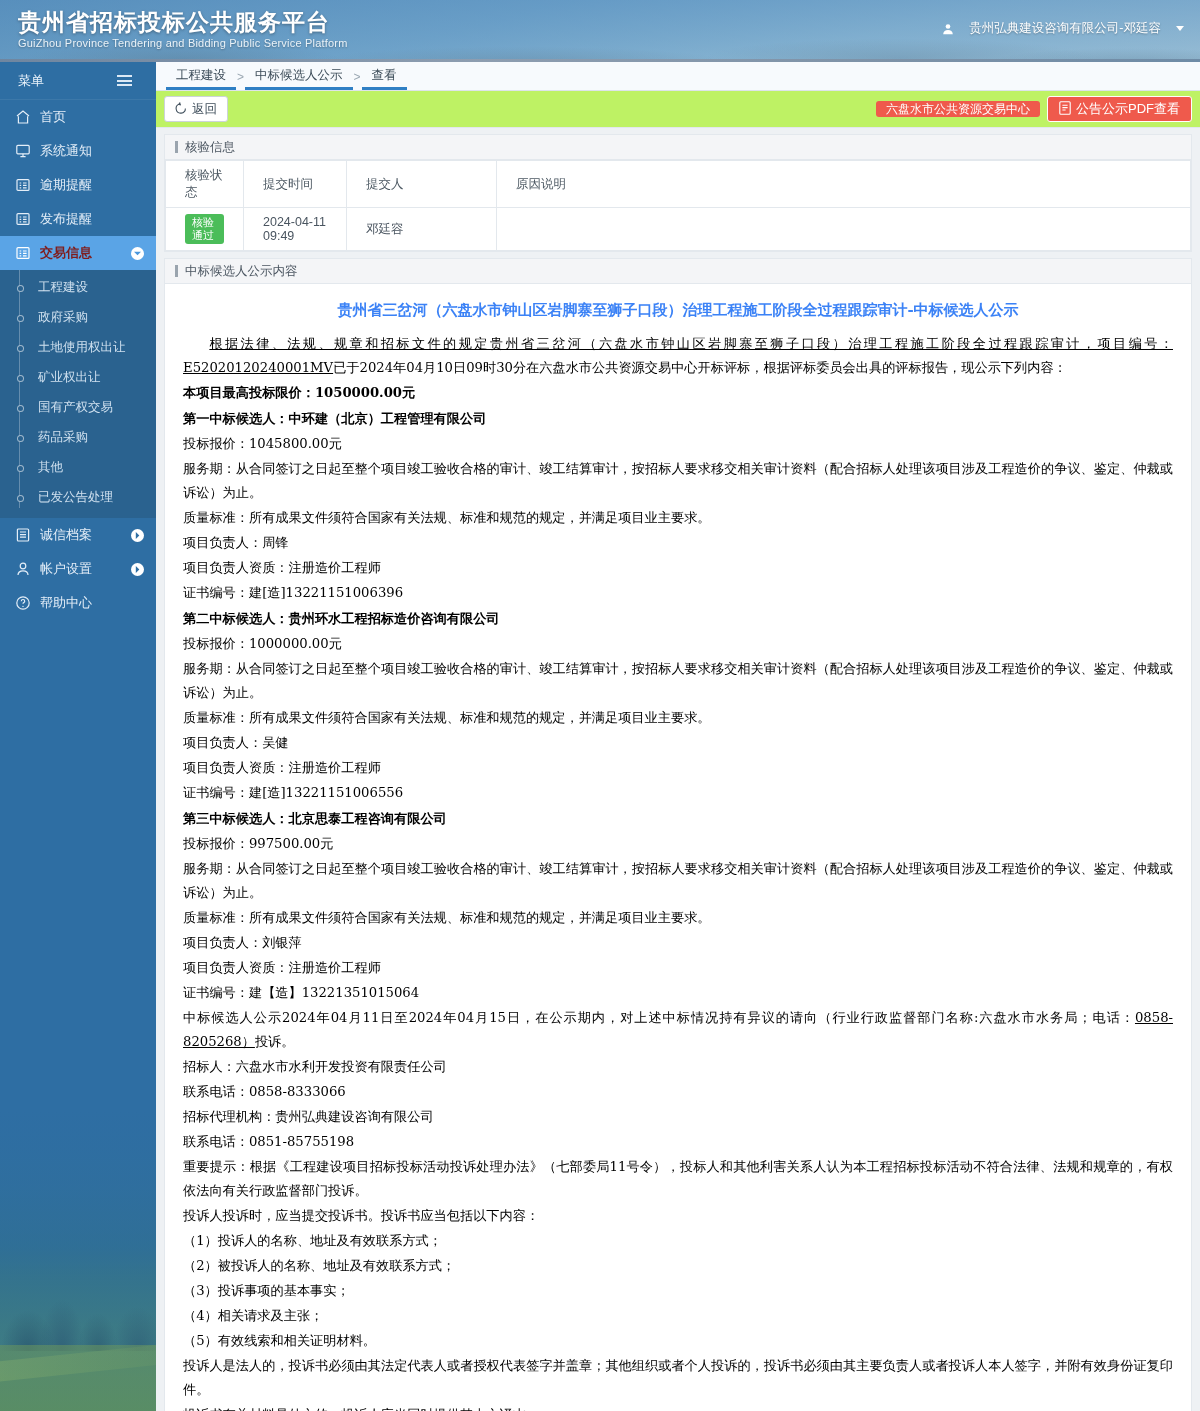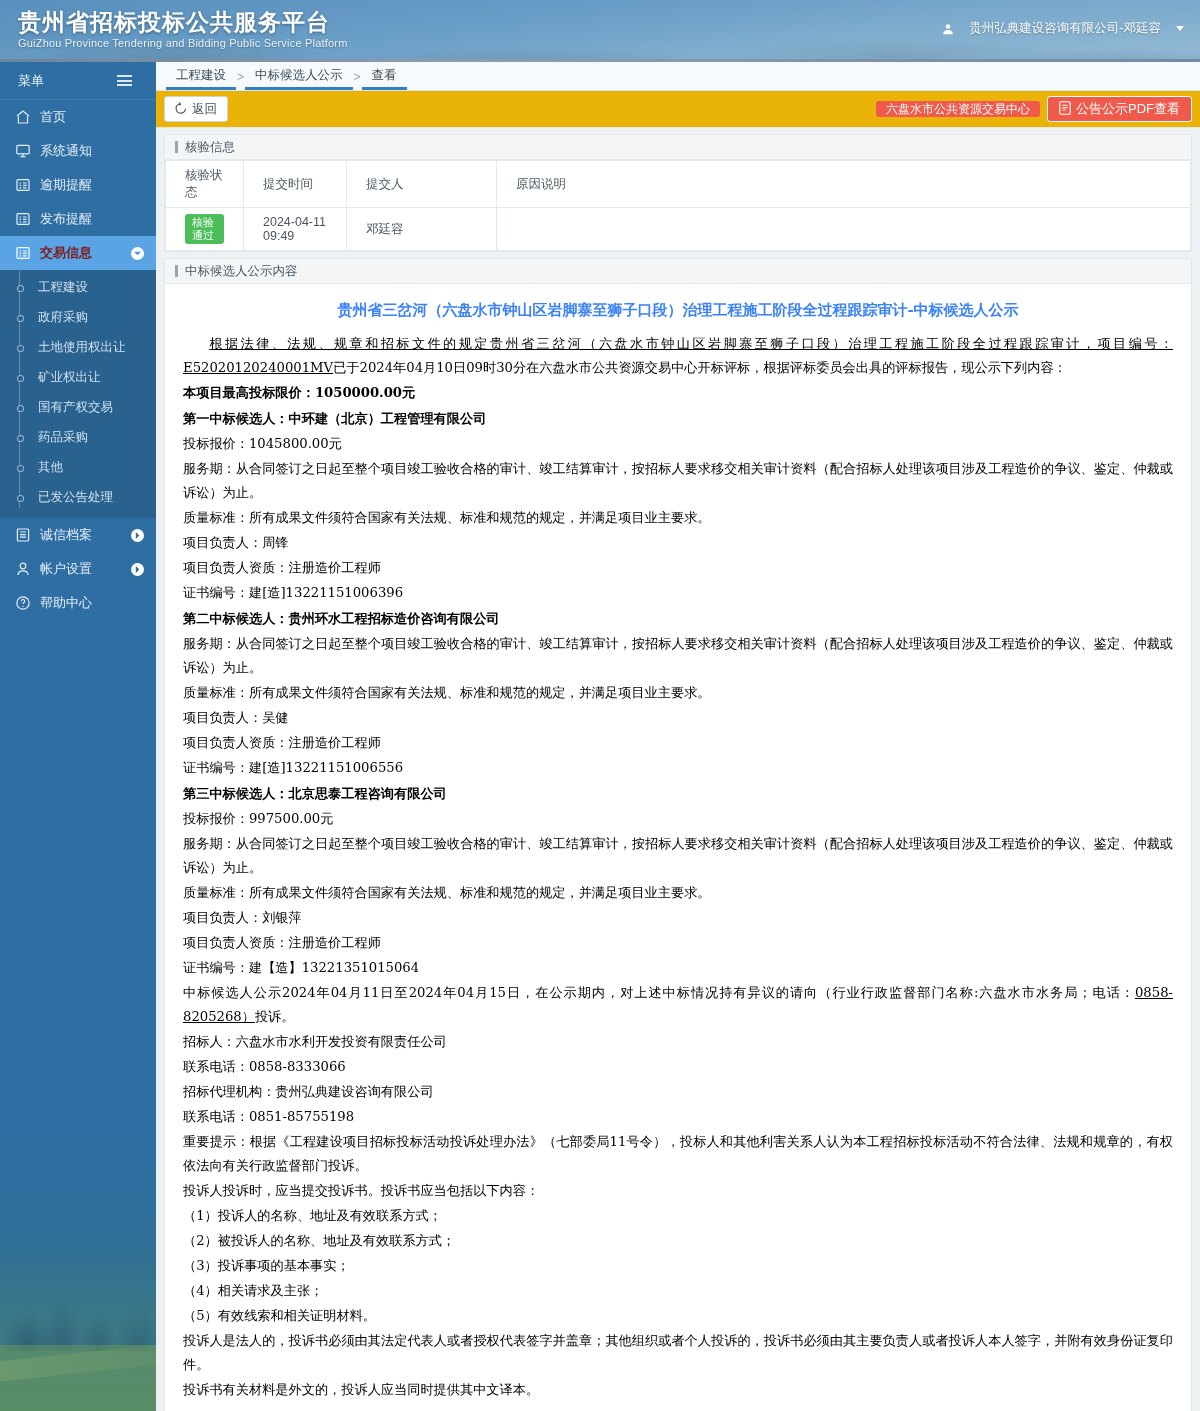--- a/index.html
+++ b/index.html
@@ -132,21 +132,21 @@
     height: 29px; background: #f7fafd; border-bottom: 1px solid #dde4ea;
     display: flex; align-items: flex-end; padding-left: 10px; gap: 0;
   }
   .crumb {
     font-size: 12.5px; color: #3a4a57; padding: 0 10px 5px 10px;
     border-bottom: 3px solid #2f7fc4; cursor: pointer; line-height: 14px;
   }
   .crumb-sep { font-size: 12px; color: #9aa7b2; padding: 0 1px 6px 1px; }
 
   .toolbar {
-    height: 37px; background: #eab308; border-bottom: 1px solid #e2e7ec;
+    height: 37px; background: #bef264; border-bottom: 1px solid #e2e7ec;
     display: flex; align-items: center; padding: 0 8px 0 8px; position: relative;
   }
   .btn-back {
     display: flex; align-items: center; gap: 4px;
     height: 26px; padding: 0 10px; background: #ffffff;
     border: 1px solid #ccd3da; border-radius: 3px;
     font-size: 12.5px; color: #41505d; cursor: pointer;
   }
   .tb-right { margin-left: auto; display: flex; align-items: center; gap: 7px; }
   .btn-red-solid {
@@ -444,20 +444,21 @@
 
       <p class="cand">第一中标候选人：中环建（北京）工程管理有限公司</p>
       <p>投标报价：1045800.00元</p>
       <p>服务期：从合同签订之日起至整个项目竣工验收合格的审计、竣工结算审计，按招标人要求移交相关审计资料（配合招标人处理该项目涉及工程造价的争议、鉴定、仲裁或诉讼）为止。</p>
       <p>质量标准：所有成果文件须符合国家有关法规、标准和规范的规定，并满足项目业主要求。</p>
       <p>项目负责人：周锋</p>
       <p>项目负责人资质：注册造价工程师</p>
       <p>证书编号：建[造]13221151006396</p>
 
       <p class="cand">第二中标候选人：贵州环水工程招标造价咨询有限公司</p>
+      <p>投标报价：1000000.00元</p>
       <p>服务期：从合同签订之日起至整个项目竣工验收合格的审计、竣工结算审计，按招标人要求移交相关审计资料（配合招标人处理该项目涉及工程造价的争议、鉴定、仲裁或诉讼）为止。</p>
       <p>质量标准：所有成果文件须符合国家有关法规、标准和规范的规定，并满足项目业主要求。</p>
       <p>项目负责人：吴健</p>
       <p>项目负责人资质：注册造价工程师</p>
       <p>证书编号：建[造]13221151006556</p>
 
       <p class="cand">第三中标候选人：北京思泰工程咨询有限公司</p>
       <p>投标报价：997500.00元</p>
       <p>服务期：从合同签订之日起至整个项目竣工验收合格的审计、竣工结算审计，按招标人要求移交相关审计资料（配合招标人处理该项目涉及工程造价的争议、鉴定、仲裁或诉讼）为止。</p>
       <p>质量标准：所有成果文件须符合国家有关法规、标准和规范的规定，并满足项目业主要求。</p>

